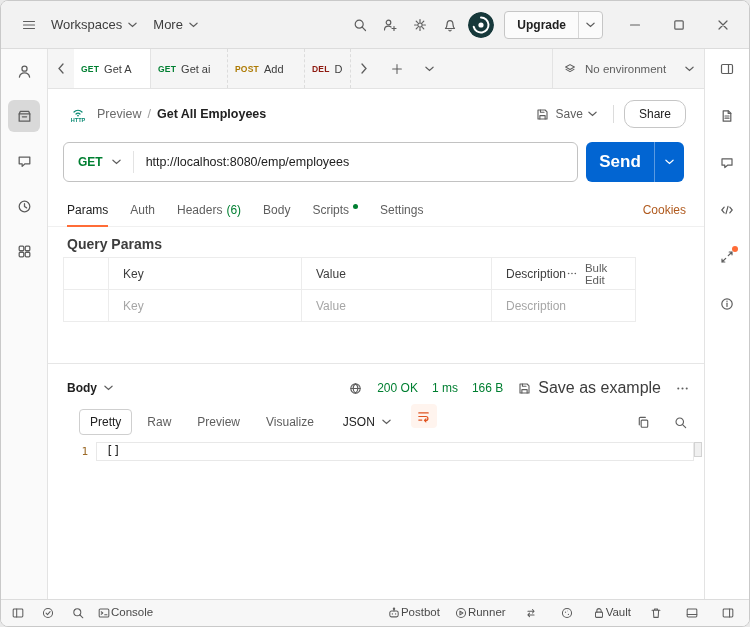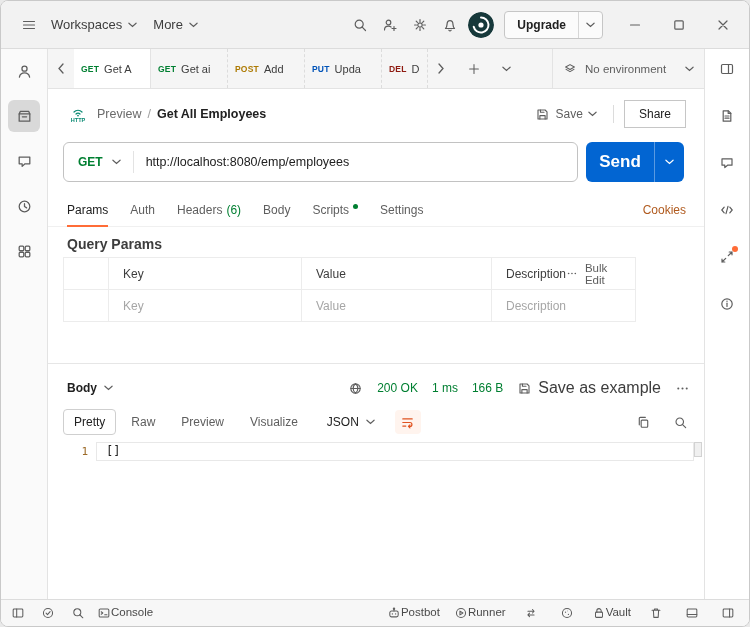--- a/index.html
+++ b/index.html
@@ -59,21 +59,21 @@
 
   .req-header{position:absolute;top:6px;left:0;right:0;height:38px;display:flex;align-items:center;
               padding:0 18px 0 19px}
   .crumbs{margin-left:8px;display:flex;gap:6px;align-items:center;font-size:12.5px}
   .crumb-col{color:#6b6b6b;cursor:pointer}
   .crumb-sep{color:#9e9e9e}
   .crumb-title{color:#212121;font-weight:700}
   .save-wrap{display:flex;align-items:center;gap:6px;color:#5e5e5e;font-size:12px;cursor:pointer}
   .save-chev{width:20px;height:24px;color:#5e5e5e;cursor:pointer}
   .vdiv{width:1px;height:18px;background:#dcdcdc;margin:0 10px}
-  .share-btn{border:1px solid #c6c6c6;border-radius:0;padding:6px 14px;font-size:12px;color:#212121;
+  .share-btn{border:1px solid #c6c6c6;border-radius:10px;padding:6px 14px;font-size:12px;color:#212121;
              background:#fff;cursor:pointer}
 
   .url-row{position:absolute;top:53px;left:15px;right:20px;height:40px;display:flex;gap:8px}
   .url-box{flex:1;border:1px solid #c2c2c2;border-radius:6px;display:flex;align-items:center;
            background:#fff;overflow:hidden}
   .method-dd{display:flex;align-items:center;gap:9px;padding:0 12px 0 14px;cursor:pointer}
   .method-label{color:#007f31;font-weight:700;font-size:12px}
   .url-div{width:1px;height:22px;background:#e3e3e3;margin-right:12px}
   .url-input{border:none;outline:none;flex:1;font-size:12.5px;color:#212121;
              font-family:"Liberation Sans",sans-serif;background:transparent}
@@ -108,21 +108,21 @@
 
   .splitter{position:absolute;top:274px;left:0;right:0;height:1px;background:#e6e6e6;cursor:row-resize}
 
   .resp-header{position:absolute;top:283px;left:0;right:0;height:32px;display:flex;align-items:center;
                padding:0 14px 0 19px}
   .body-dd{display:flex;align-items:center;gap:7px;font-size:12px;font-weight:700;color:#212121;cursor:pointer}
   .resp-meta{margin-left:auto;display:flex;align-items:center;gap:14px}
   .meta-green{color:#007f31;font-size:12px;cursor:pointer}
   .save-ex{display:flex;align-items:center;gap:6px;color:#3d3d3d;font-size:16px;cursor:pointer}
 
-  .resp-toolbar{position:absolute;top:315px;left:0;right:0;height:36px;display:flex;align-items:center;
+  .resp-toolbar{position:absolute;top:315px;left:16px;right:0;height:36px;display:flex;
                 padding:0 16px 0 15px}
   .vtabs{display:flex;align-items:center;gap:4px}
   .vtab{padding:5px 10px;border:1px solid transparent;border-radius:4px;color:#5e5e5e;font-size:12px;cursor:pointer}
   .vtab.active{border-color:#cfcfcf;background:#fff;color:#212121}
   .lang-dd{margin-left:10px;display:flex;align-items:center;gap:7px;font-size:12px;color:#212121;
            padding:5px 8px;cursor:pointer}
   .wrap-btn{margin-left:12px;width:26px;height:24px;border-radius:4px;background:#fff4ee;cursor:pointer}
   .resp-actions{margin-left:auto;display:flex;align-items:center;gap:22px}
   .resp-actions .ic{cursor:pointer}
 
@@ -308,24 +308,20 @@
       <span class="m get">GET</span>
       <span>Get A</span>
     </div>
     <div class="tab">
       <span class="m get">GET</span>
       <span>Get ai</span>
     </div>
     <div class="tab">
       <span class="m post">POST</span>
       <span>Add</span>
-    </div>
-    <div class="tab">
-      <span class="m put">PUT</span>
-      <span>Upda</span>
     </div>
     <div class="tab last">
       <span class="m del">DEL</span>
       <span>D</span>
     </div>
     <div class="ic tab-nav">
       <svg width="8" height="11" viewBox="0 0 8 11">
           <path d="M2 1l4 4.5L2 10" fill="none" stroke="#5e5e5e" stroke-width="1.3" stroke-linecap="round"></path>
         </svg>
     </div>

